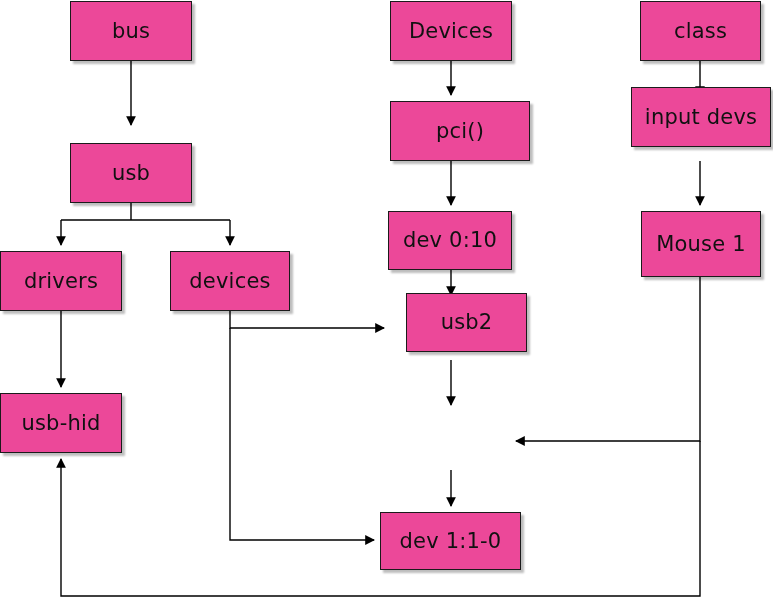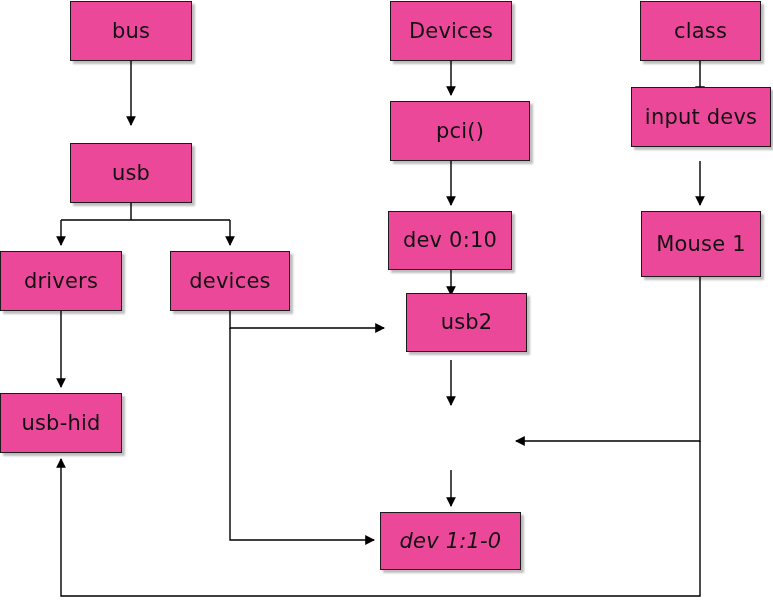--- a/index.html
+++ b/index.html
@@ -123,21 +123,21 @@
 
   <div class="node" style="left:388px; top:211px; width:124px; height:59px;">
     <span class="node-label">dev 0:10</span>
   </div>
 
   <div class="node" style="left:390px; top:293px; width:121px; height:59px;margin-left:16px;">
     <span class="node-label">usb2</span>
   </div>
 
 
-  <div class="node" style="left:380px; top:512px; width:141px; height:58px;font-style:italic;">
+  <div class="node" style="left:380px; top:512px; width:141px; height:58px;">
     <span class="node-label">dev 1:1-0</span>
   </div>
 
   <div class="node" style="left:640px; top:1px; width:121px; height:60px;">
     <span class="node-label">class</span>
   </div>
 
   <div class="node" style="left:631px; top:87px; width:140px; height:60px;">
     <span class="node-label">input devs</span>
   </div>

